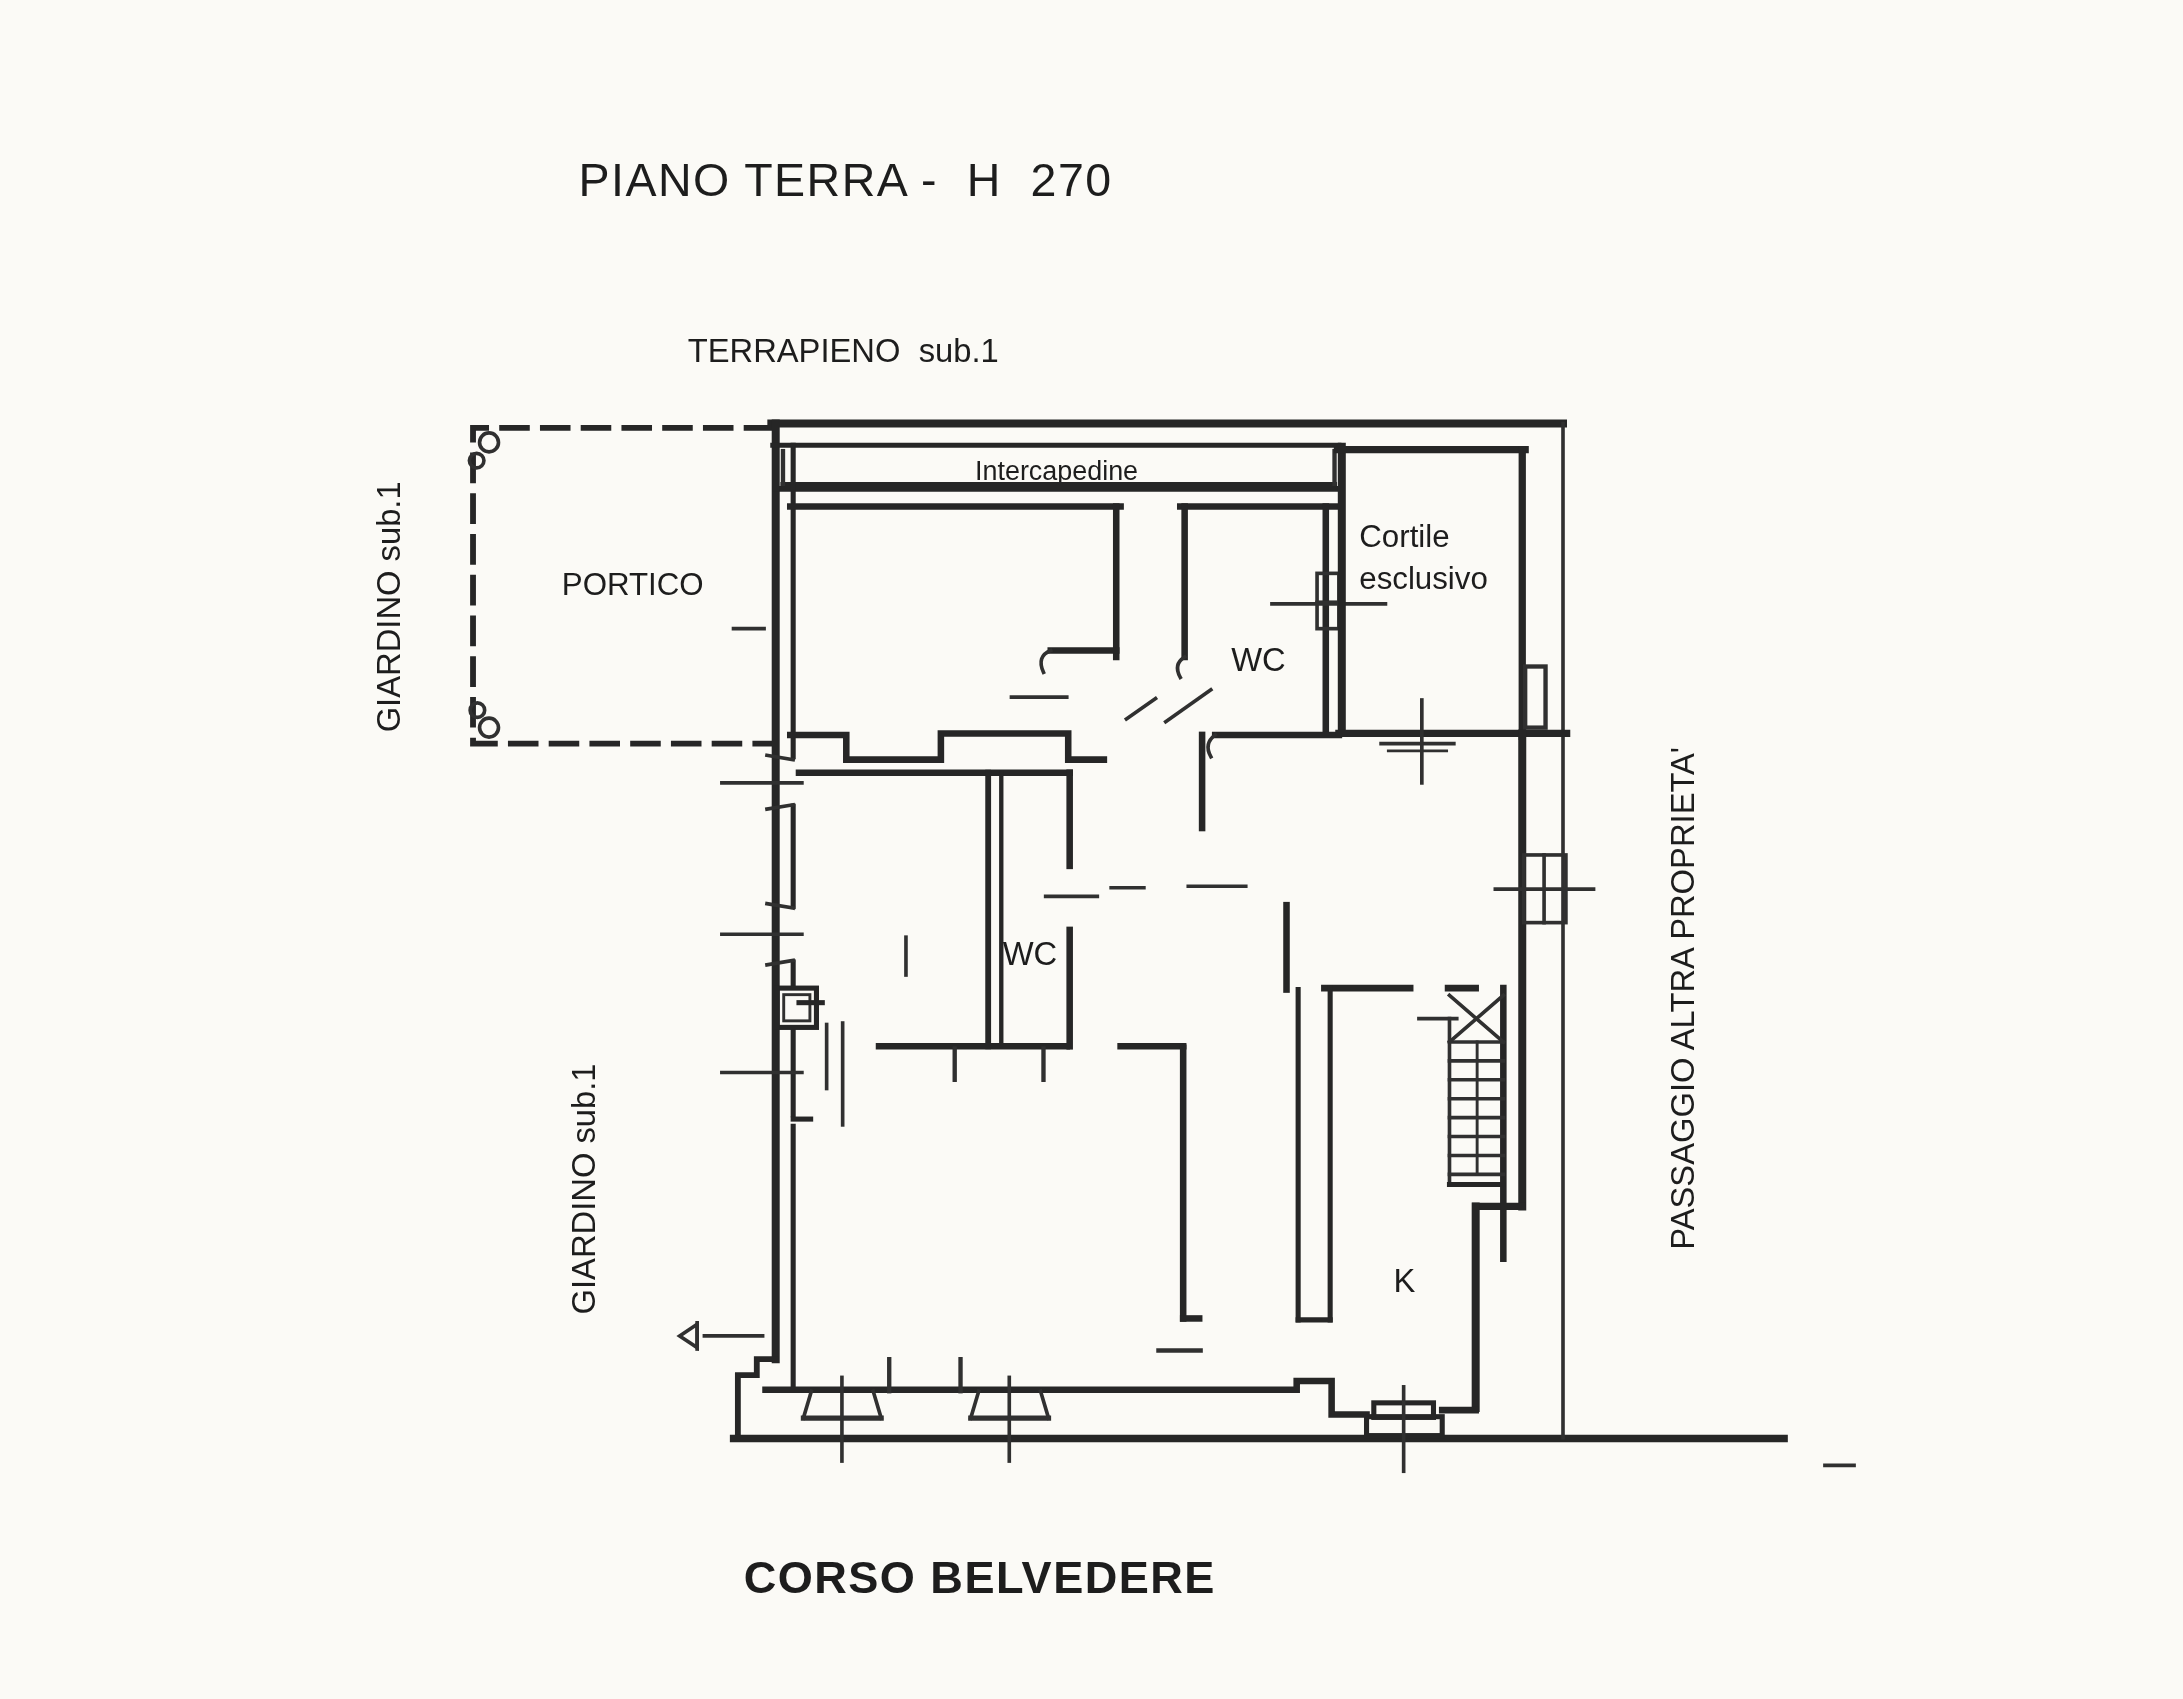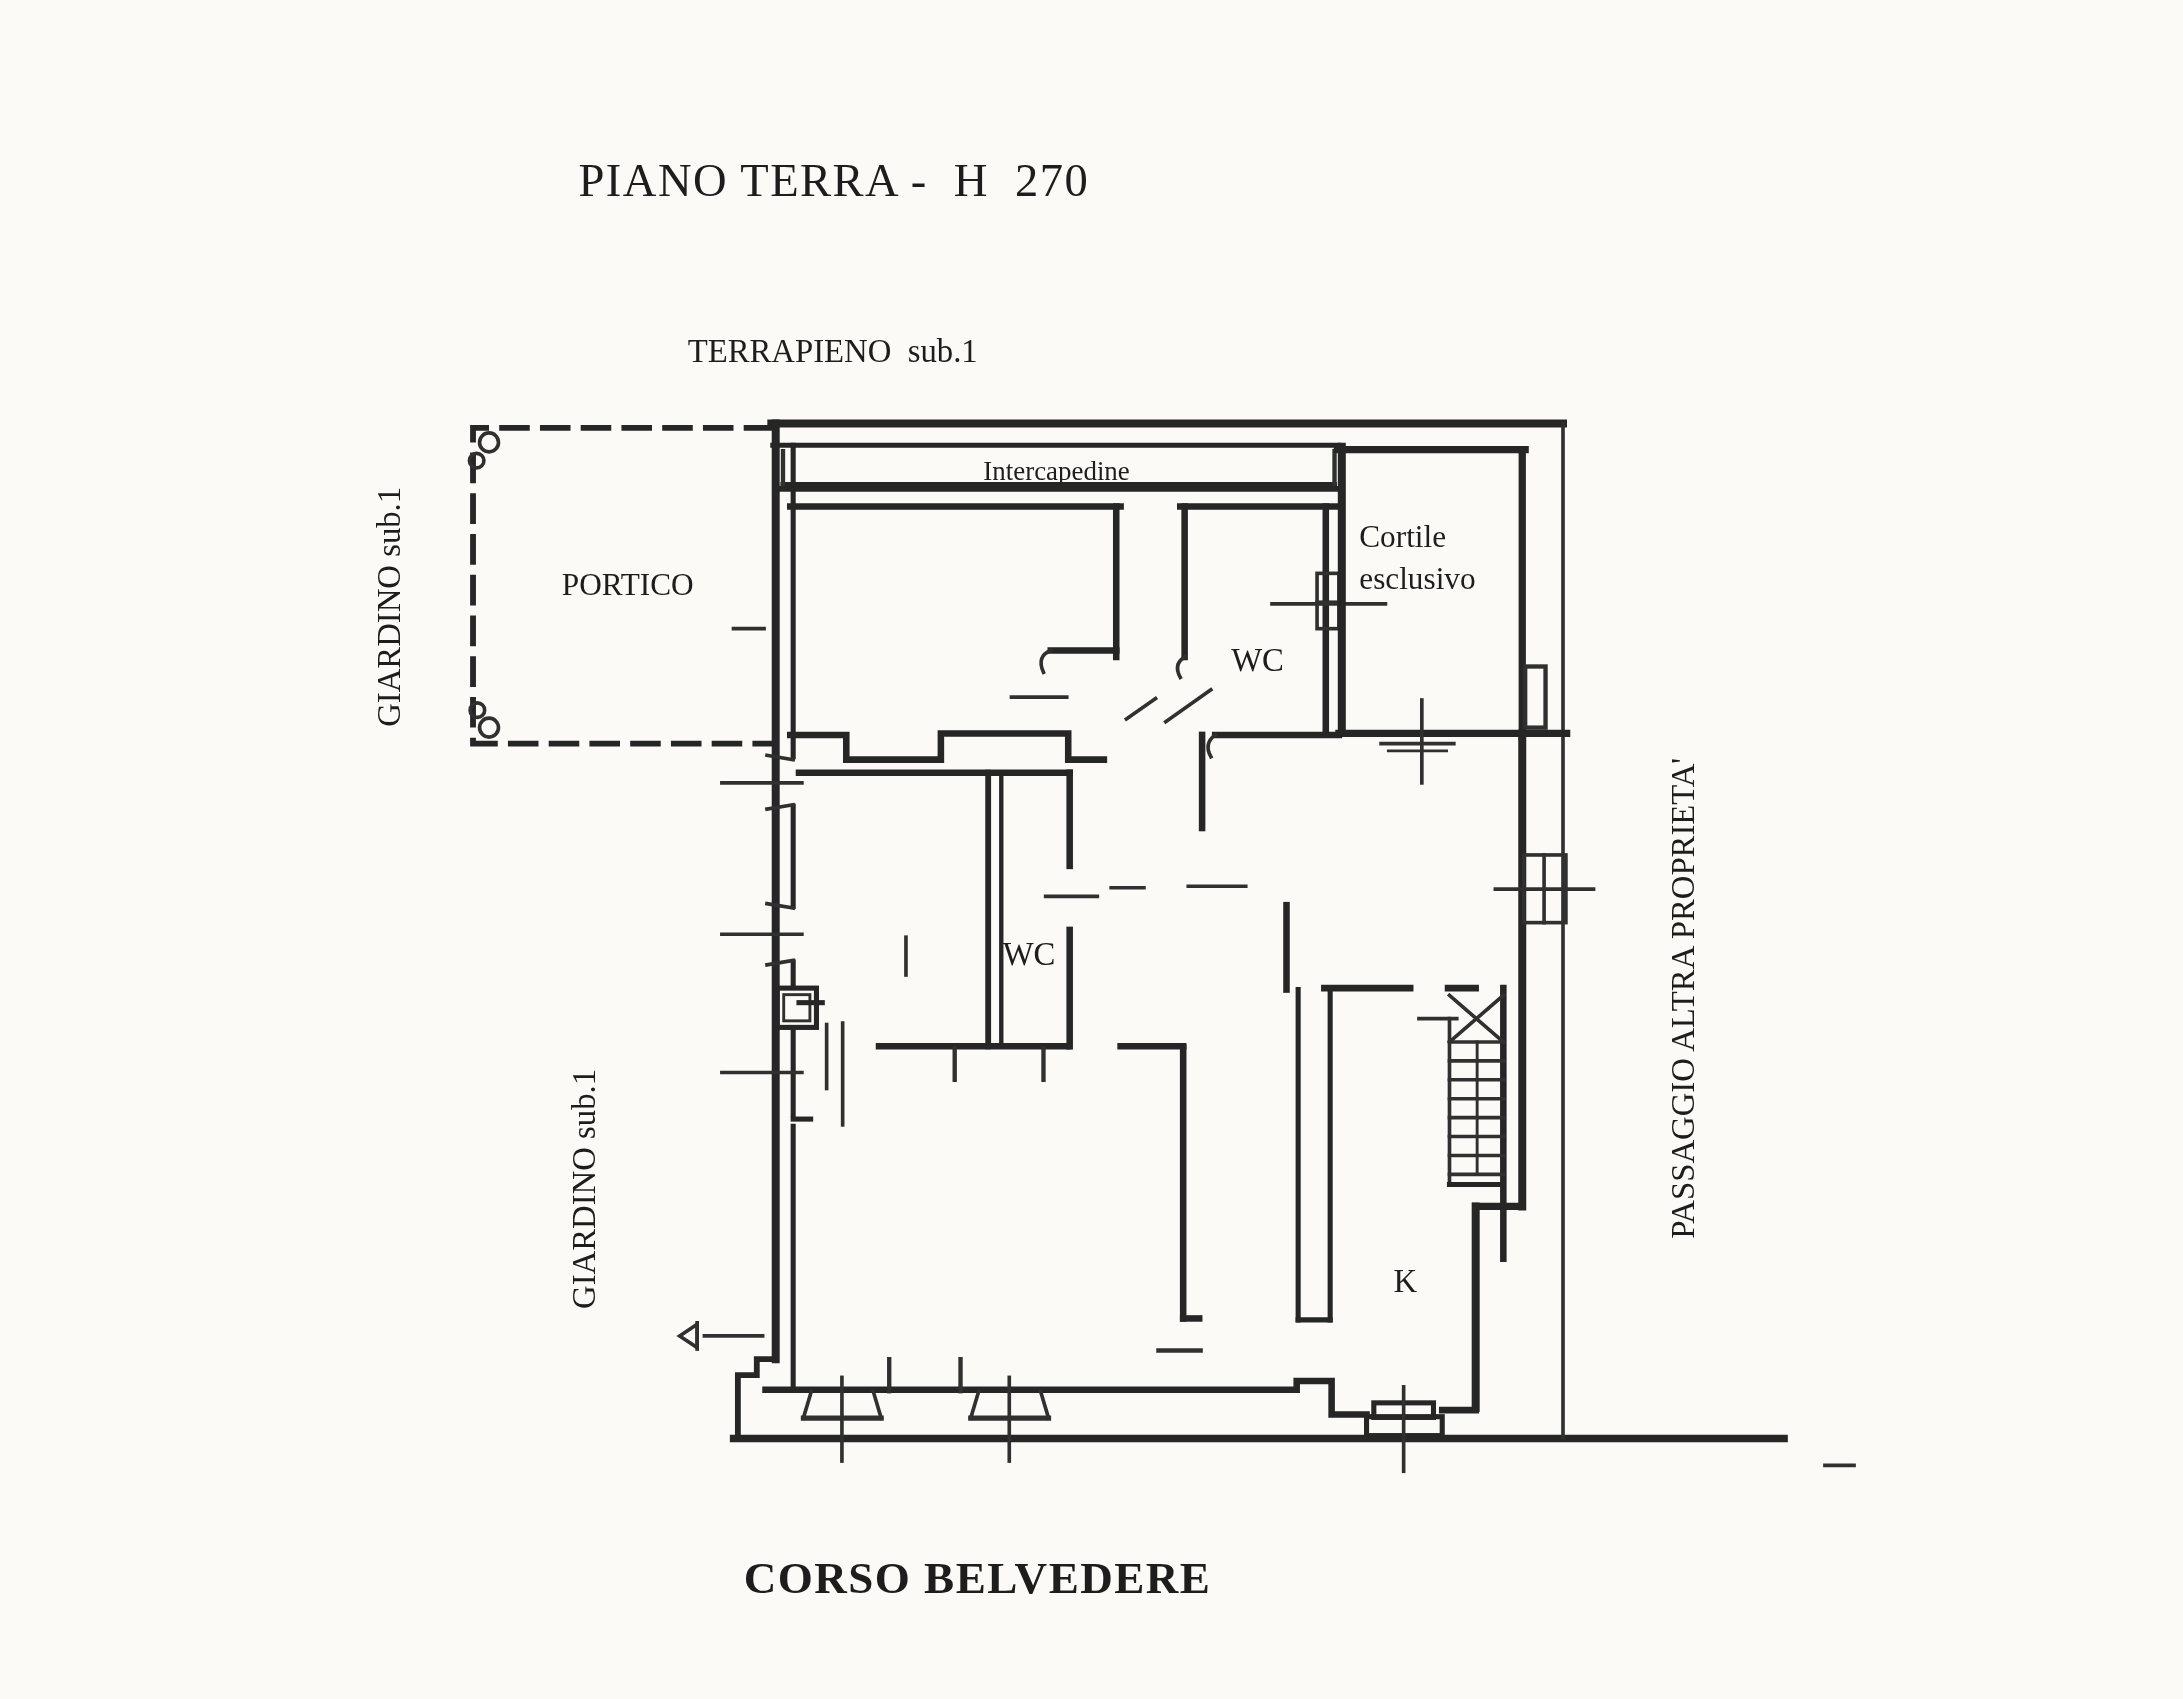--- a/index.html
+++ b/index.html
@@ -1,20 +1,20 @@
 <!DOCTYPE html>
 <html style="font-size:11.6px"><head>
 <meta charset="utf-8">
 <style>
   html,body{margin:0;padding:0;background:#ffffff;}
   .page{
     position:relative;
     width:2183px;height:1699px;
     background:#fbfaf6;
-    font-family:Liberation Serif, serif;
+    font-family:Liberation Sans, sans-serif;
     overflow:hidden;
   }
   svg{position:absolute;left:0;top:0;}
   .wall{stroke:#262626;fill:none;stroke-linecap:square;stroke-linejoin:miter;}
   .thin{stroke:#303030;fill:none;stroke-linecap:square;}
   .lbl{fill:#1d1d1d;white-space:pre;}
   .t-title{font-size:64px;letter-spacing:2px;}
   .t-big{font-size:62px;font-weight:600;letter-spacing:2px;}
   .t-med{font-size:45px;}
   .t-room{font-size:43px;}

